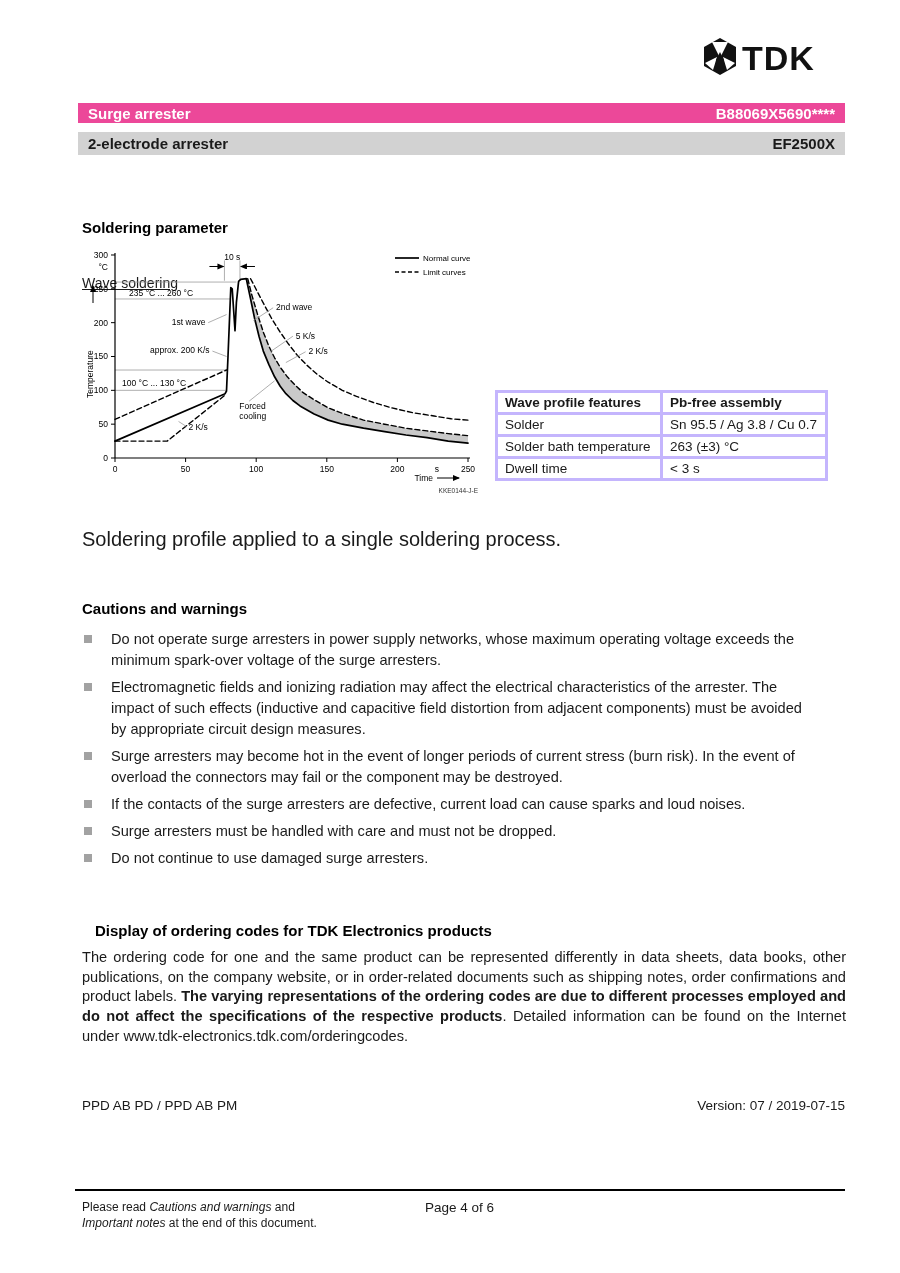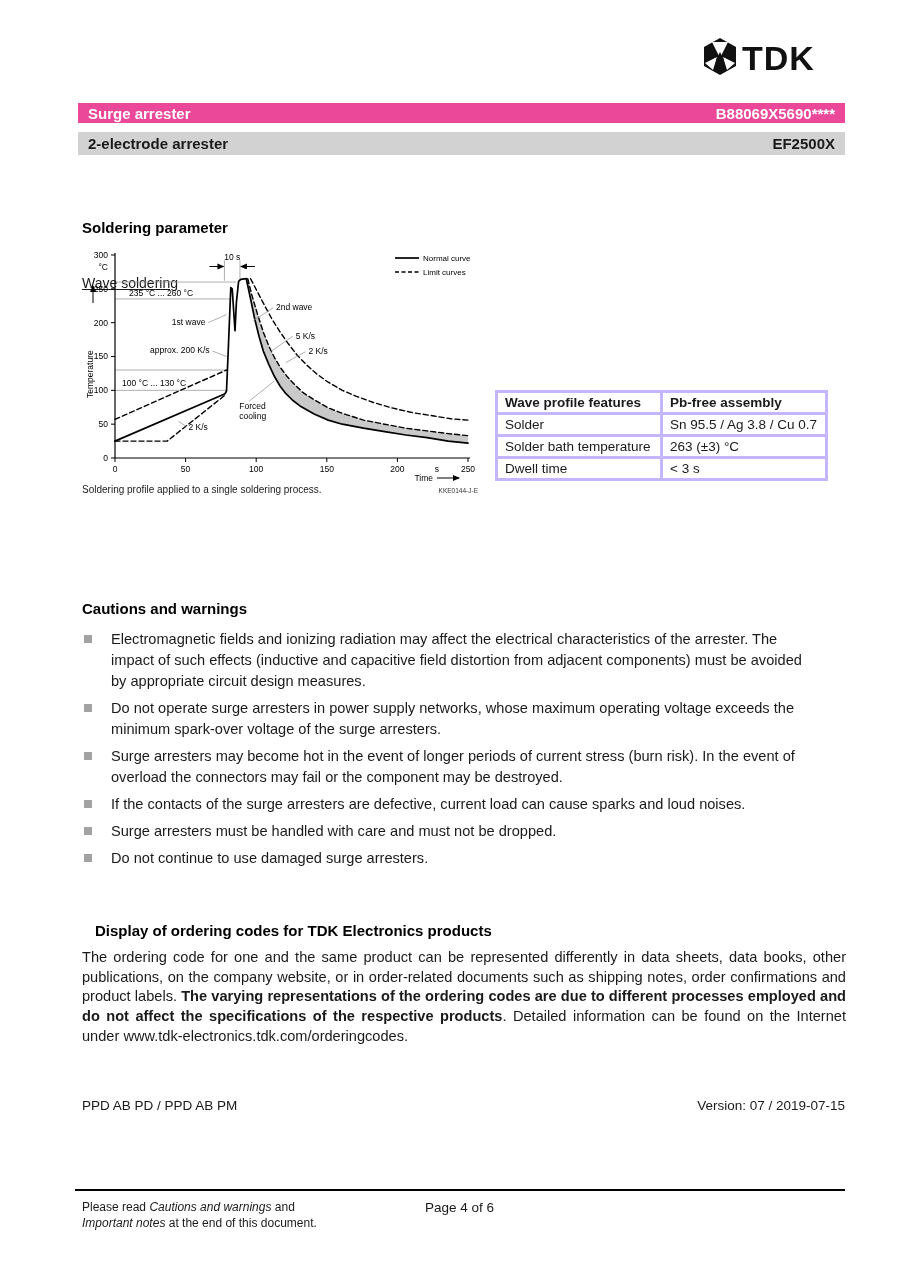--- a/index.html
+++ b/index.html
@@ -13,21 +13,21 @@
   .logo-wrap { left:700px; top:36px; }
   .bar { left:78px; width:767px; display:flex; justify-content:space-between;
          align-items:center; font-weight:bold; font-size:15px; padding:0 10px; }
   .bar1 { top:103px; height:20px; background:#ec4899; color:#fff; }
   .bar2 { top:132px; height:23px; background:#d2d2d2; color:#1a1a1a;gap:7px; }
 
   h2.sec { font-size:15px; font-weight:bold; color:#000; }
   .heading-soldering { left:82px; top:194px;margin-top:25px; }
   .wave-heading { left:82px; top:235px; font-size:14px; text-decoration:underline;margin-top:40px; }
   .chart-box { left:85px; top:248px; }
-  .chart-caption { left:82px; top:484px; font-size:10px; }
+  .chart-caption { left:82px; top:528px; font-size:20px; }
 
   
   .wave-table { left:495px; top:390px; border-collapse:collapse; font-size:13.5px; }
   .wave-table th, .wave-table td {
     border:3px solid #c4b5fd; text-align:left; font-weight:normal;
     padding:2px 7px; height:20px; white-space:nowrap;
   }
   .wave-table th { font-weight:bold; }
   .wave-table td:first-child, .wave-table th:first-child { width:165px; }
   .wave-table td:last-child, .wave-table th:last-child { width:165px; }
@@ -187,25 +187,25 @@
       </tr>
     </tbody>
 </table>
 
 <div class="abs chart-caption">Soldering profile applied to a single soldering process.</div>
 
 <h2 class="abs sec heading-cautions">Cautions and warnings</h2>
 <div class="abs cautions-list">
     <div class="bullet-item">
       <span class="bullet-sq"></span>
+      <span class="bullet-text">Do not operate surge arresters in power supply networks, whose maximum operating voltage exceeds the minimum spark-over voltage of the surge arresters.</span>
+    </div>
+    <div class="bullet-item">
+      <span class="bullet-sq"></span>
       <span class="bullet-text">Electromagnetic fields and ionizing radiation may affect the electrical characteristics of the arrester. The impact of such effects (inductive and capacitive field distortion from adjacent components) must be avoided by appropriate circuit design measures.</span>
-    </div>
-    <div class="bullet-item">
-      <span class="bullet-sq"></span>
-      <span class="bullet-text">Do not operate surge arresters in power supply networks, whose maximum operating voltage exceeds the minimum spark-over voltage of the surge arresters.</span>
     </div>
     <div class="bullet-item">
       <span class="bullet-sq"></span>
       <span class="bullet-text">Surge arresters may become hot in the event of longer periods of current stress (burn risk). In the event of overload the connectors may fail or the component may be destroyed.</span>
     </div>
     <div class="bullet-item">
       <span class="bullet-sq"></span>
       <span class="bullet-text">If the contacts of the surge arresters are defective, current load can cause sparks and loud noises.</span>
     </div>
     <div class="bullet-item">

